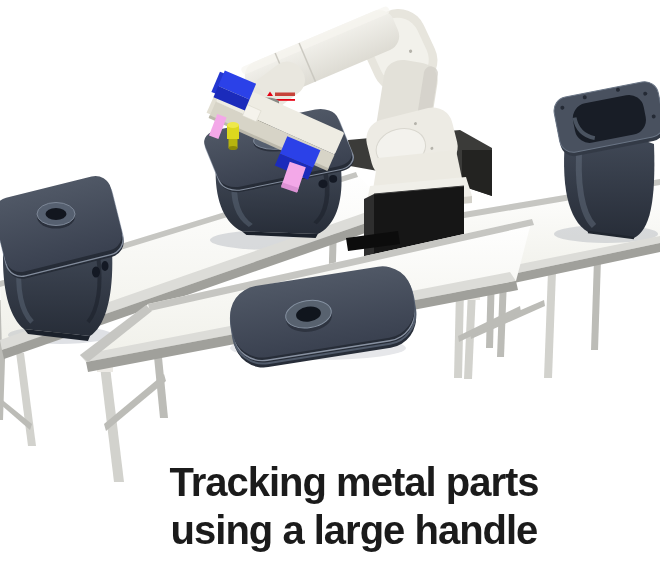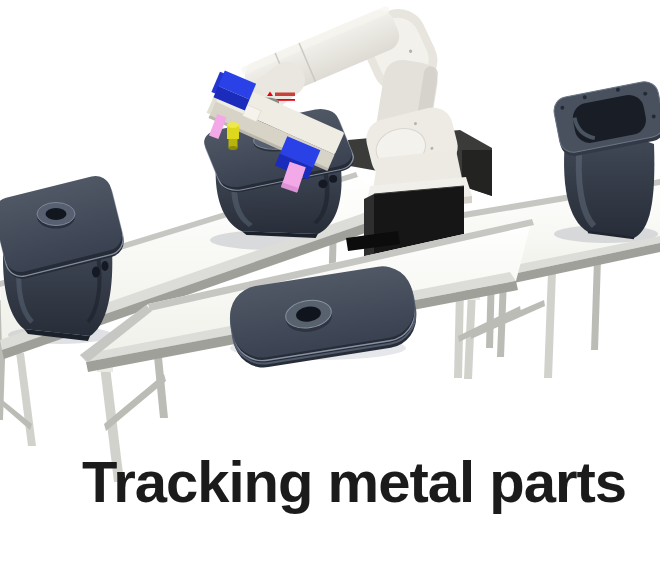--- a/index.html
+++ b/index.html
@@ -1,20 +1,20 @@
 <!DOCTYPE html>
 <html style="--background: #ffffff; --caption_text: #1b1b1b; --robot_body: #eceae2; --robot_shadow: #d2d0c8; --pedestal: #161616; --part_top: #49515f; --part_side: #343b47; --part_dark: #222834; --gripper_blue: #2b41e8; --gripper_blue_dark: #1b2bbb; --gripper_yellow: #ddd81e; --gripper_pink: #f3a8e8; --table_top: #fbfbf7; --table_rail: #c6c6c2; --table_leg: #d2d2cd; --logo_red: #e60012;"><head>
 <meta charset="utf-8">
 <style>
   html,body{margin:0;padding:0;background:#fff;}
   .stage{position:relative;width:660px;height:580px;background:var(--background,#fff);overflow:hidden;
          font-family:"Liberation Sans",sans-serif;}
   .stage svg{position:absolute;left:0;top:0;}
   .caption{position:absolute;left:0;right:0;top:458px;text-align:center;
-           font-weight:700;font-size:58px;line-height:48px;letter-spacing:-1px;
+           font-weight:700;font-size:40px;line-height:48px;letter-spacing:-1px;
            color:var(--caption_text,#1b1b1b);padding-left:48px;}
   
   .c-tbltop{fill:url(#gTableTop);}
   .c-rail{fill:var(--table_rail,#c6c6c2);}
   .c-raill{fill:#dcdcd8;}
   .c-raild{fill:#a0a09b;}
   .c-leg{fill:var(--table_leg,#d2d2cd);}
   .c-legd{fill:#bcbcb7;}
   .c-gusset{fill:#eceae5;}
   .c-shadow{fill:#8b93a0;}
@@ -241,14 +241,15 @@
     <g transform="translate(-14,2)">
       <ellipse cx="0" cy="4" rx="23" ry="13.5" fill="#2e3440"></ellipse>
       <ellipse cx="0" cy="0" rx="23" ry="13.5" fill="#58626f" stroke="#8692a2" stroke-width="1"></ellipse>
       <ellipse cx="0" cy="0" rx="12.5" ry="7.5" fill="#10151d"></ellipse>
     </g>
   </g>
 </svg>
 
 <div class="caption">
   <div>Tracking metal parts</div>
+  <div>using a large handle</div>
 </div>
 </div>
 
 </body></html>

